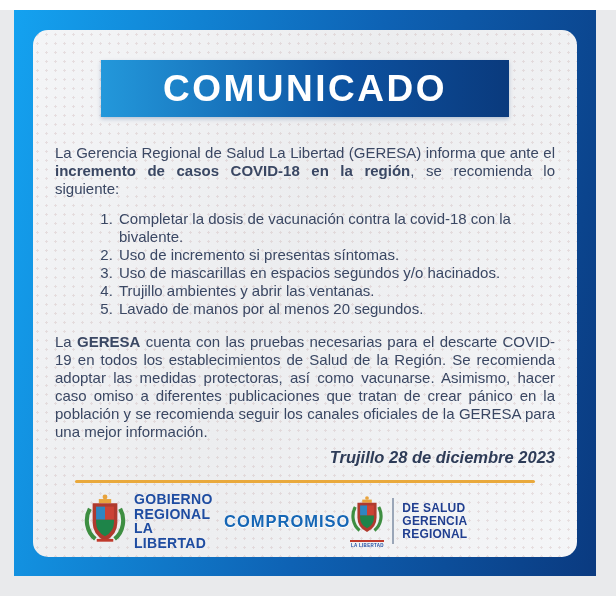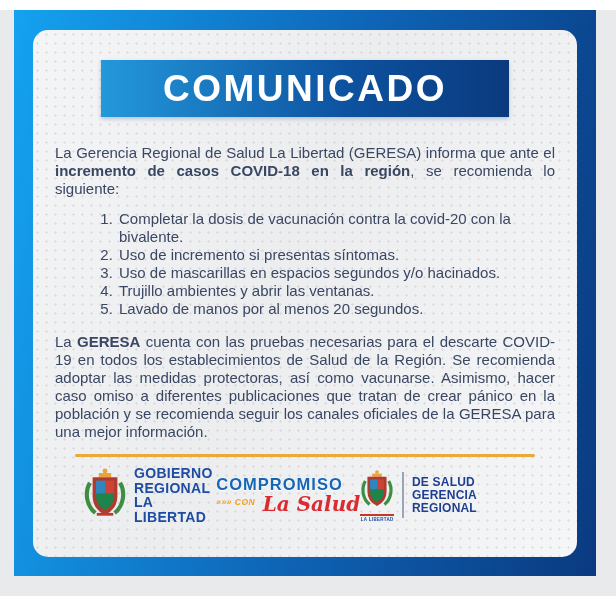--- a/index.html
+++ b/index.html
@@ -145,29 +145,30 @@
   <div class="frame">
     <div class="card">
 
       <div class="banner">
         <span class="banner-title">COMUNICADO</span>
       </div>
 
       <p class="bodytext para intro"><span>La Gerencia Regional de Salud La Libertad (GERESA) informa que ante el </span><span class="bold">incremento de casos COVID-18 en la región</span><span>, se recomienda lo siguiente:</span></p>
 
       <ol class="recs">
-        <li>Completar la dosis de vacunación contra la covid-20 con la bivalente.</li>
+        <li>Completar la dosis de vacunación contra la covid-18 con la bivalente.</li>
         <li>Uso de incremento si presentas síntomas.</li>
         <li>Uso de mascarillas en espacios segundos y/o hacinados.</li>
         <li>Trujillo ambientes y abrir las ventanas.</li>
         <li>Lavado de manos por al menos 20 segundos.</li>
       </ol>
 
       <p class="bodytext para closing"><span>La </span><span class="bold">GERESA</span><span> cuenta con las pruebas necesarias para el descarte COVID-19 en todos los establecimientos de Salud de la Región. Se recomienda adoptar las medidas protectoras, así como vacunarse. Asimismo, hacer caso omiso a diferentes publicaciones que tratan de crear pánico en la población y se recomienda seguir los canales oficiales de la GERESA para una mejor información.</span></p>
 
+      <p class="dateline">Trujillo 28 de diciembre 2023</p>
 
       <div class="divider"></div>
 
       <div class="footer">
 
         <div class="logo-group">
           <span>
             <svg width="44" height="52" viewBox="0 0 64 74">
               <path d="M10,22 C2,36 5,56 18,66" stroke="#3e8e41" stroke-width="6" fill="none"></path>
               <path d="M54,22 C62,36 59,56 46,66" stroke="#3e8e41" stroke-width="6" fill="none"></path>
@@ -182,24 +183,20 @@
           </span>
           <div class="gob-text">
             <div>GOBIERNO</div>
             <div>REGIONAL</div>
             <div>LA LIBERTAD</div>
           </div>
         </div>
 
         <div class="compromiso-block">
           <div class="compromiso-word">COMPROMISO</div>
-          <div class="compromiso-line2">
-            <span class="con-word">»»» CON</span>
-            <span class="salud-word">La Salud</span>
-          </div>
         </div>
 
         <div class="gerencia-group">
           <div class="shield-caption-block">
             <span>
               <svg width="34" height="40" viewBox="0 0 64 74">
                 <path d="M10,22 C2,36 5,56 18,66" stroke="#3e8e41" stroke-width="6" fill="none"></path>
                 <path d="M54,22 C62,36 59,56 46,66" stroke="#3e8e41" stroke-width="6" fill="none"></path>
                 <circle cx="32" cy="5" r="3.5" fill="#e8a33d"></circle>
                 <rect x="23" y="8" width="18" height="6" fill="#e8a33d"></rect>

